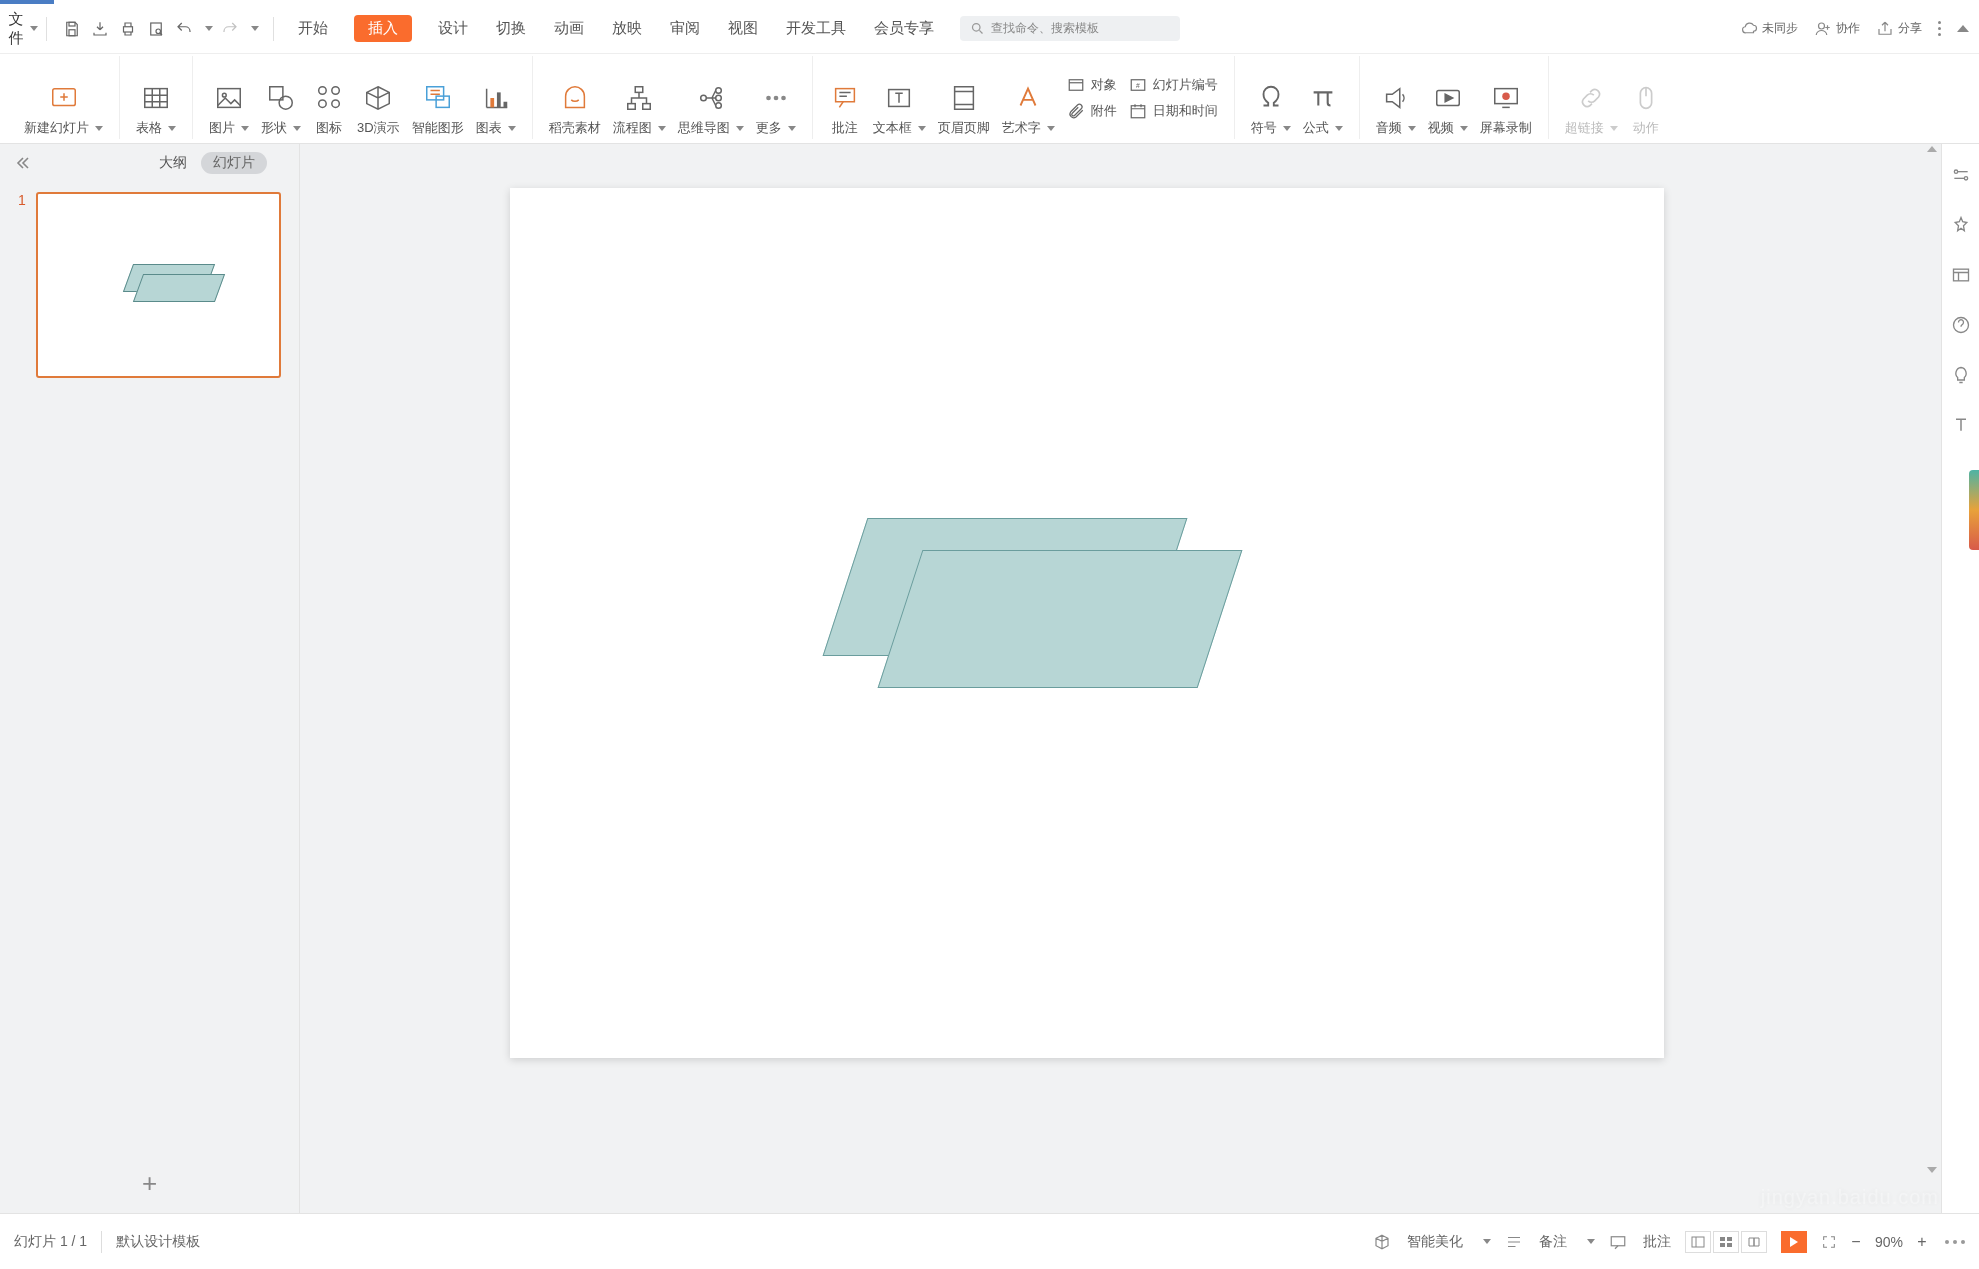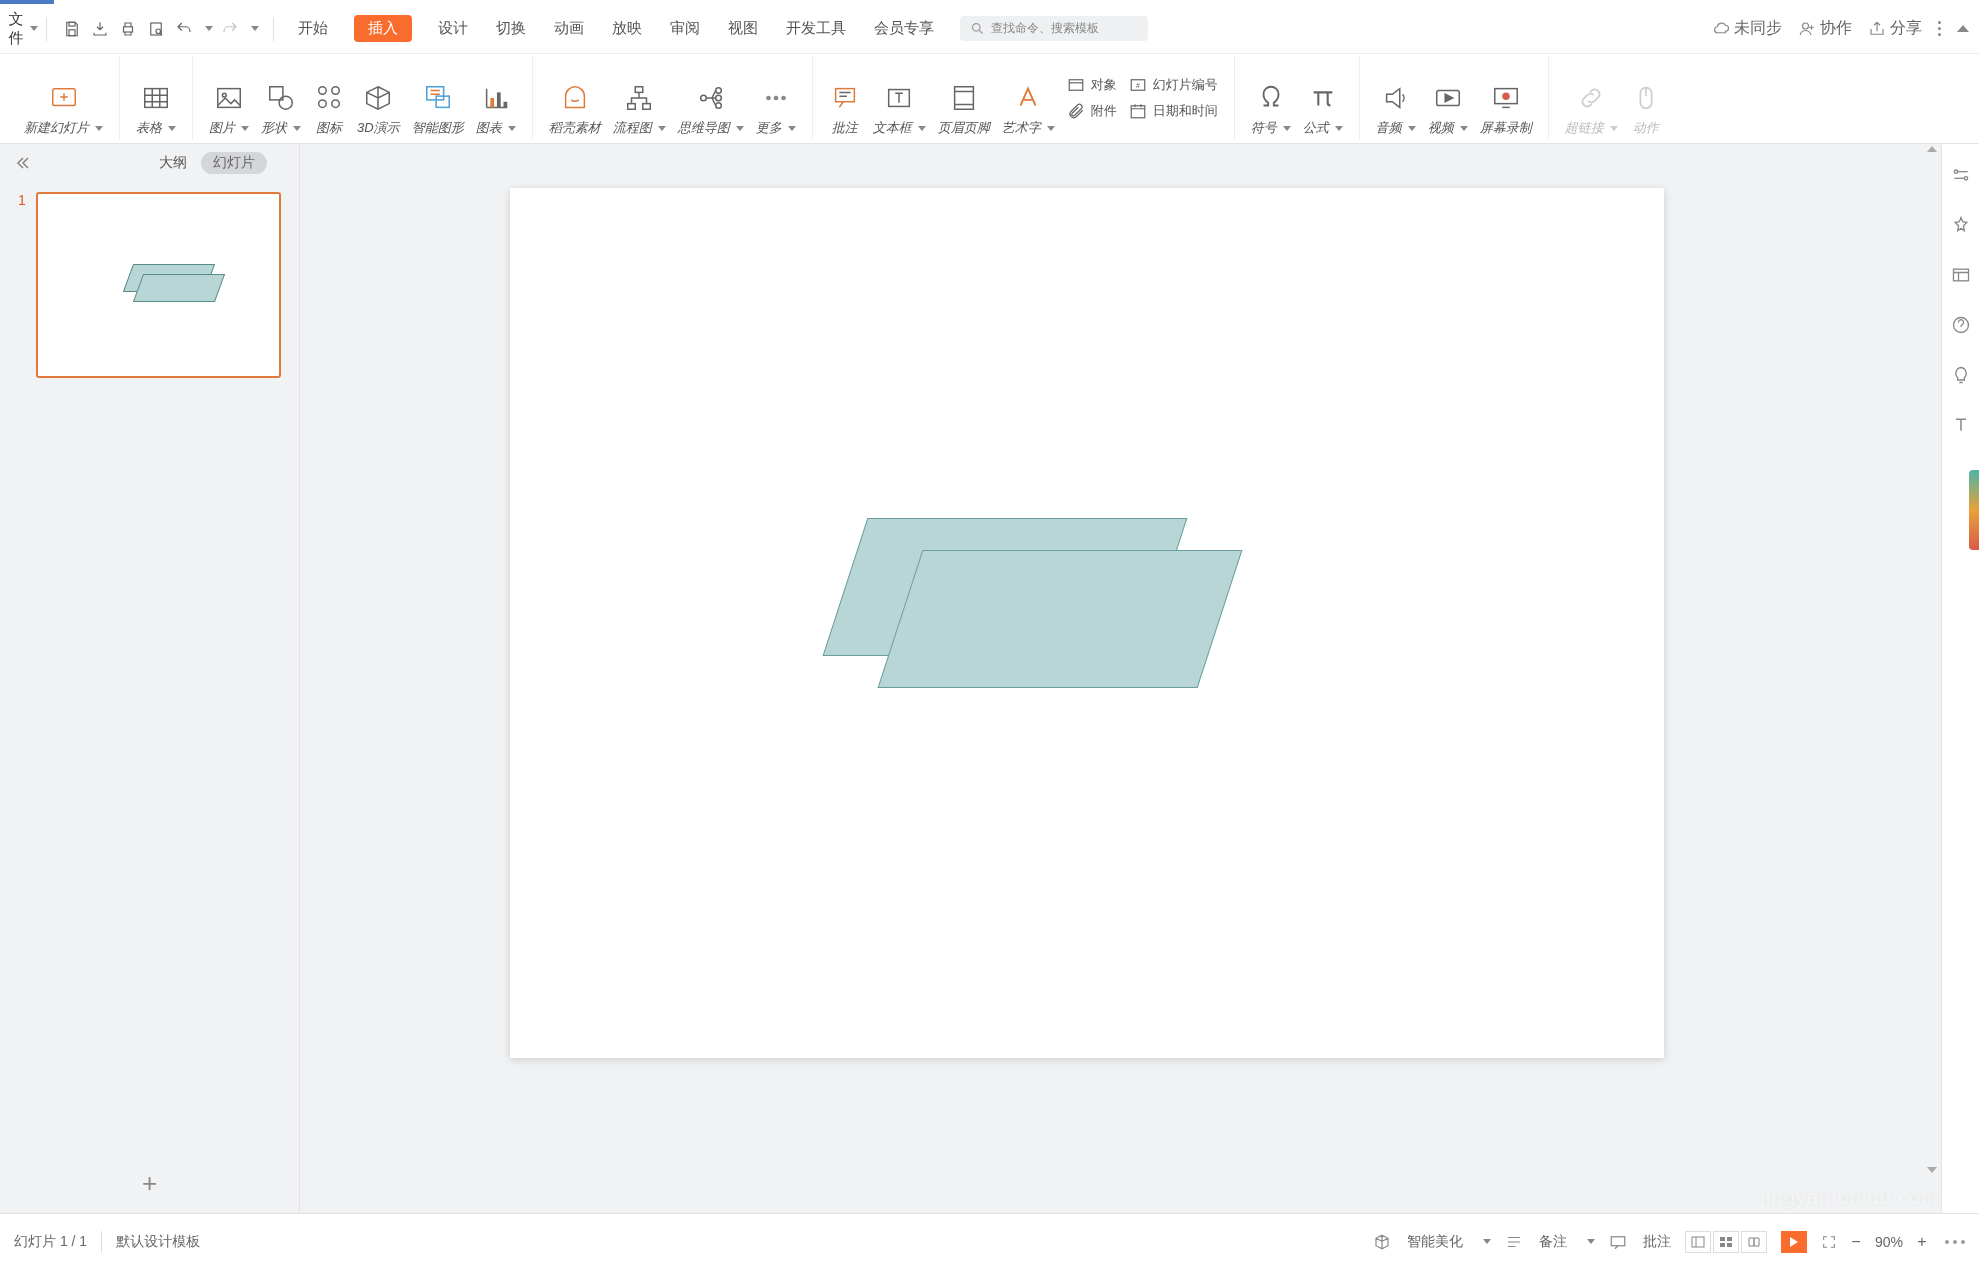--- a/index.html
+++ b/index.html
@@ -10,32 +10,32 @@
     .hamburger { width:16px; height:12px; display:flex; flex-direction:column; justify-content:space-between; margin-right:4px;}
     .hamburger span{height:2px;background:#666;}
     .file-lbl { font-size:15px; color:#333; margin-right:2px;}
     .chev-d { width:0;height:0;border-left:4px solid transparent;border-right:4px solid transparent;border-top:5px solid #888;display:inline-block;margin-left:4px;}
     .sep-v { width:1px; height:24px; background:#e0e0e0; margin:0 8px;}
     .qa-ico { width:22px; height:22px; display:flex; align-items:center; justify-content:center; color:#555; cursor:pointer;}
     .qa-ico svg{width:18px;height:18px;}
     .tabs { display:flex; gap:24px; margin-left:8px; align-items:center;}
     .tab { font-size:15px; color:#555; cursor:pointer; padding:4px 2px;}
     .tab.active { background:#fa6c2d; color:#fff; border-radius:4px; padding:4px 14px;}
-    .searchbox { display:flex; align-items:center; background:#eef0f2; border-radius:4px; padding:4px 10px; margin-left:18px; width:188px; color:#888; gap:6px;}
+    .searchbox { display:flex; align-items:center; background:#eef0f2; border-radius:4px; padding:4px 10px; margin-left:18px; width:220px; color:#888; gap:6px;}
     .spacer{flex:1;}
-    .rhs-items{display:flex;align-items:center;gap:16px;color:#666;font-size:16px;}
+    .rhs-items{display:flex;align-items:center;gap:16px;color:#666;font-size:12px;}
     .rhs-items .itm{display:flex;align-items:center;gap:4px;cursor:pointer;}
     .dots-v{display:flex;flex-direction:column;gap:3px;}
     .dots-v span{width:3px;height:3px;background:#888;border-radius:50%;}
     .chev-up{width:0;height:0;border-left:6px solid transparent;border-right:6px solid transparent;border-bottom:7px solid #888;}
     
     .ribbon { height:90px; display:flex; align-items:center; padding:2px 8px 4px; border-bottom:1px solid #e3e3e3; gap:0; background:#fff;}
     .rgrp { display:flex; align-items:flex-end; padding:0 10px; height:100%; }
     .rgrp + .rgrp { border-left:1px solid #eee;}
-    .rbtn { display:flex; flex-direction:column; align-items:center; justify-content:flex-end; padding:2px 6px; cursor:pointer; color:#555; font-size:13px; gap:4px; min-width:44px;font-style:italic;}
+    .rbtn { display:flex; flex-direction:column; align-items:center; justify-content:flex-end; padding:2px 6px; cursor:pointer; color:#555; font-size:13px; gap:4px; min-width:44px;}
     .rbtn.disabled{color:#bbb;}
     .rbtn .ic{height:34px;display:flex;align-items:center;justify-content:center;}
     .rbtn .ic svg{width:30px;height:30px;}
     .rbtn .lbl{display:flex;align-items:center;gap:2px;white-space:nowrap;}
     .smallstack{display:flex;flex-direction:column;gap:8px;justify-content:center;height:100%;padding:0 6px;}
     .smallrow{display:flex;align-items:center;gap:6px;color:#555;font-size:13px;cursor:pointer;}
     .smallrow svg{width:18px;height:18px;}
     
     .workspace{position:absolute;top:144px;left:0;right:38px;bottom:56px;background:#f1f2f3;display:flex;}
     .slidepane{width:300px;background:#f1f2f3;position:relative;border-right:1px solid #e3e3e3;}

